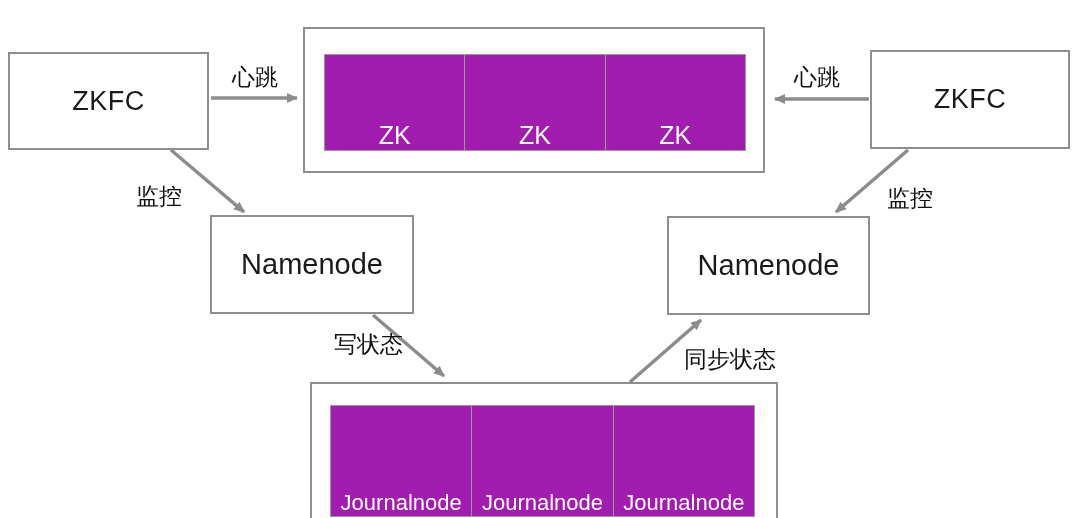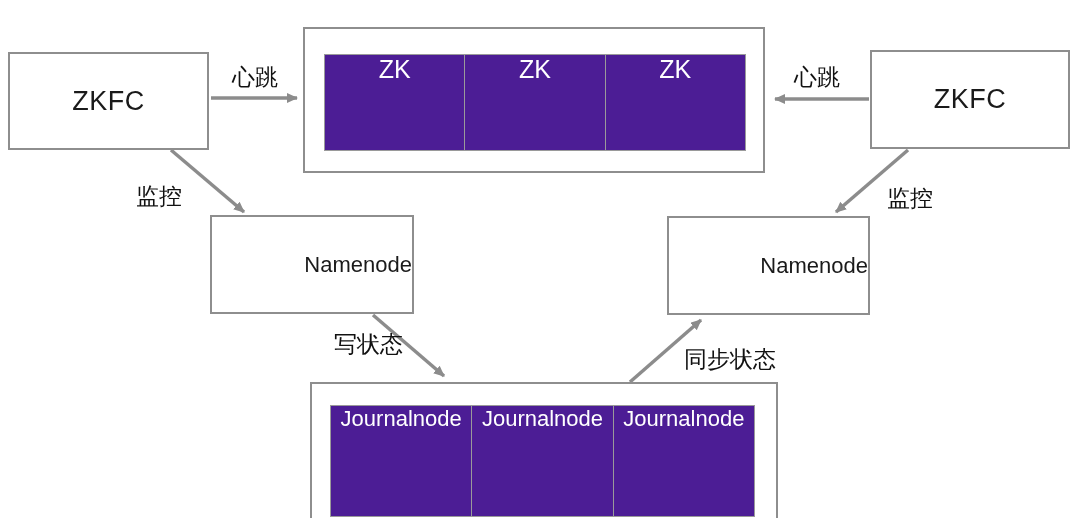--- a/index.html
+++ b/index.html
@@ -19,21 +19,21 @@
     background: #ffffff;
     border: 2px solid #8e8e8e;
     display: flex;
     align-items: center;
     justify-content: center;
     color: #1a1a1a;
   }
   .zkfc { font-size: 27px; letter-spacing: 0.5px; }
   #zkfc-left  { left: 8px;   top: 32px;  width: 201px; height: 98px; }
   #zkfc-right { left: 870px; top: 30px;  width: 200px; height: 99px; }
-  .namenode { font-size: 22px; justify-content: flex-end; }
+  .namenode { font-size: 29px; }
   #namenode-left  { left: 210px; top: 195px; width: 204px; height: 99px; }
   #namenode-right { left: 667px; top: 196px; width: 203px; height: 99px; }
 
   
   .cluster {
     position: absolute;
     background: #ffffff;
     border: 2px solid #8e8e8e;
     display: flex;
     align-items: stretch;
@@ -42,25 +42,25 @@
     left: 303px; top: 7px; width: 462px; height: 146px;
     padding: 25px 17px 20px 19px;
   }
   #journal-cluster {
     left: 310px; top: 362px; width: 468px; height: 158px;
     padding: 21px 21px 21px 18px;
   }
   .cluster-inner { display: flex; width: 100%; }
   .dark-node {
     flex: 1;
-    background: #4c1d95;
+    background: #a21caf;
     border: 1px solid #9a9a9a;
     color: #ffffff;
     display: flex;
-    align-items: flex-start;
+    align-items: flex-end;
     justify-content: center;
     white-space: nowrap;
   }
   .dark-node + .dark-node { margin-left: -1px; }
   .zk-node { font-size: 25px; }
   .journal-node { font-size: 22px; }
 
   
   .edge-label {
     position: absolute;

